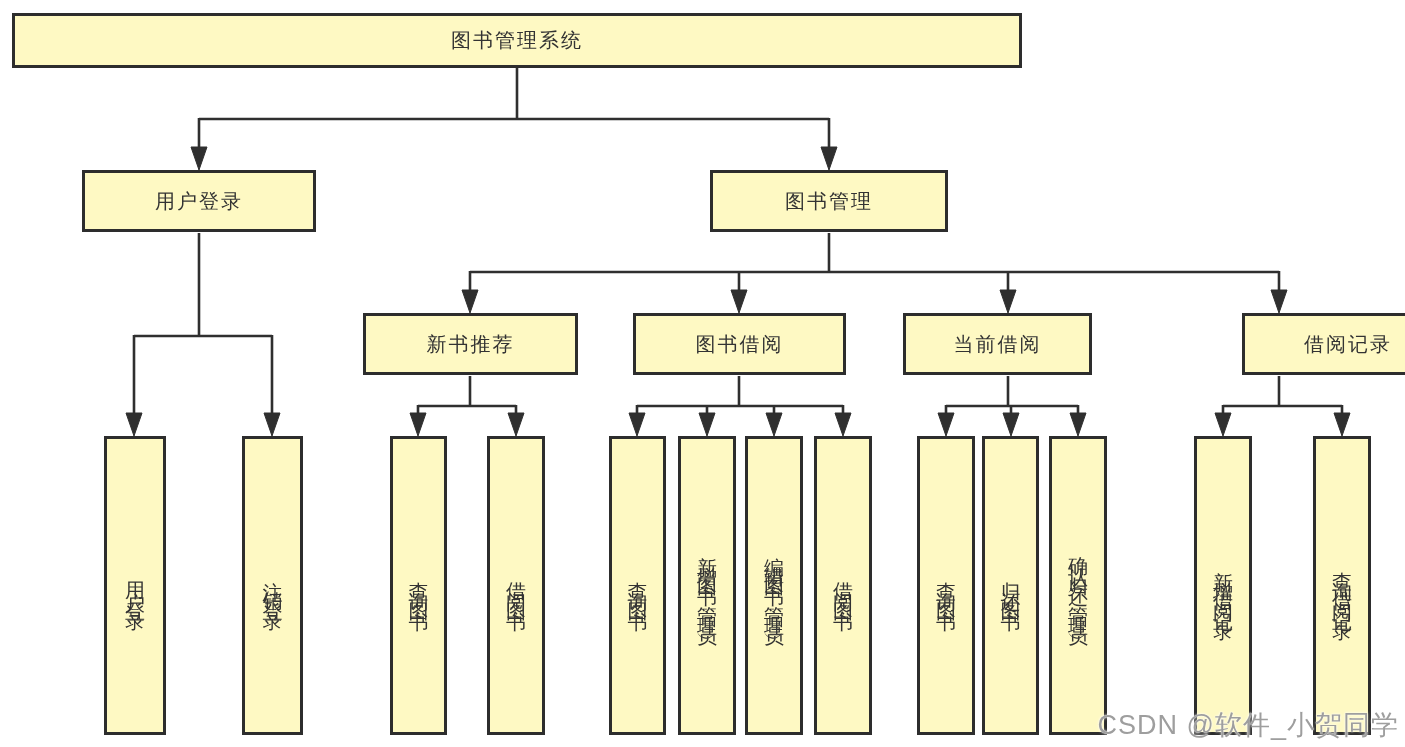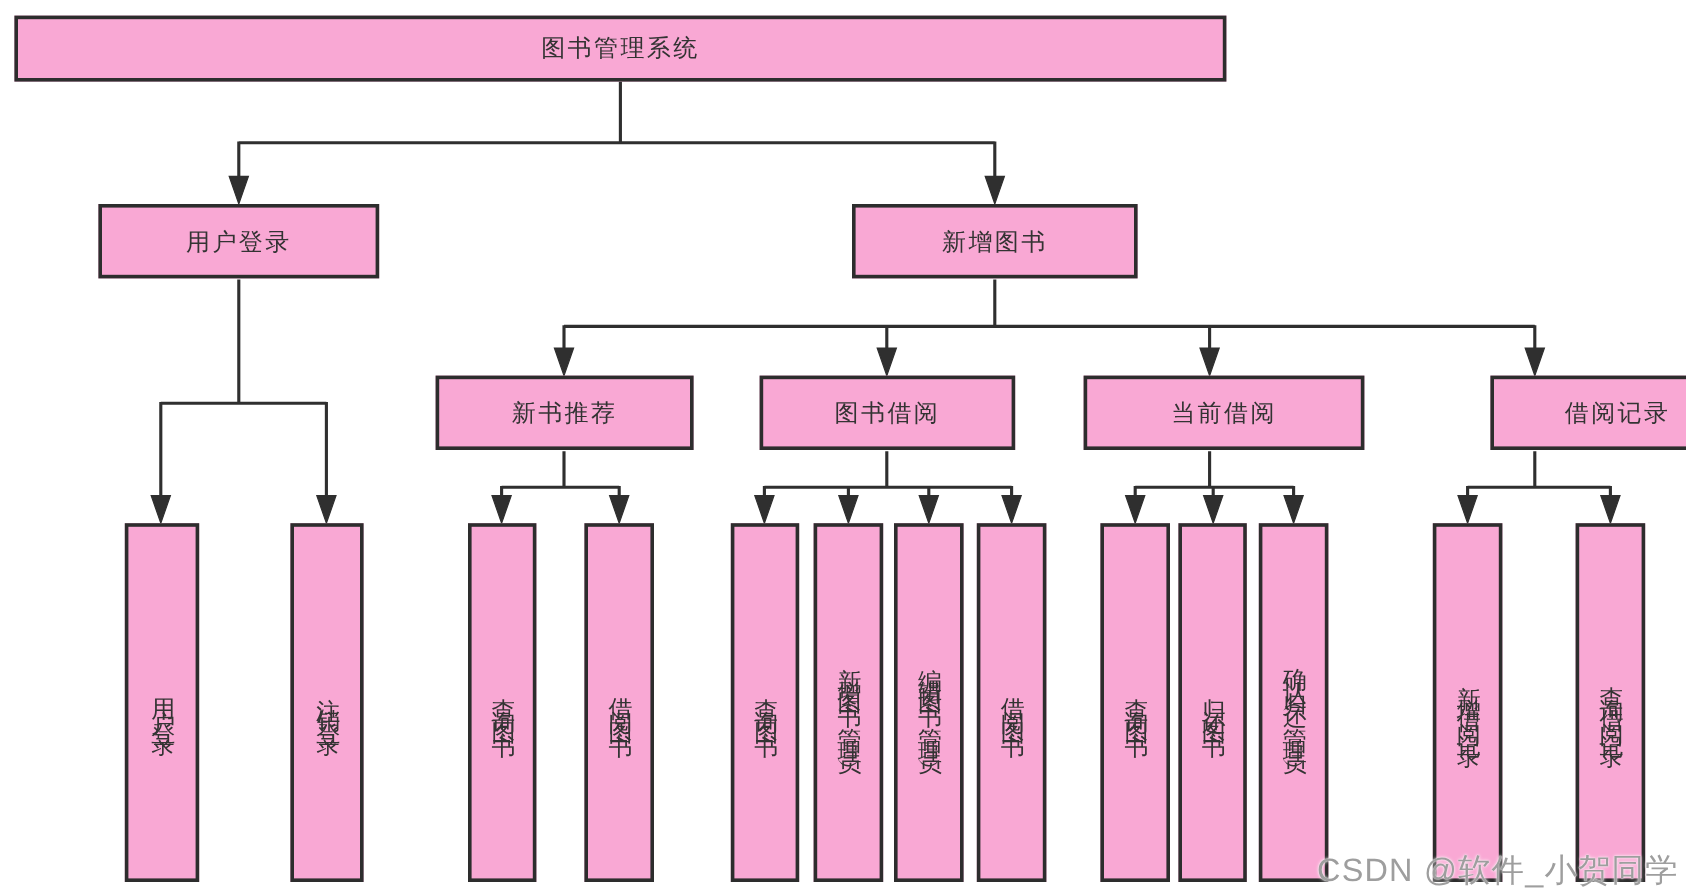--- a/index.html
+++ b/index.html
@@ -20,38 +20,38 @@
     stroke: #2f2f2f;
     stroke-width: 2.6;
     fill: none;
   }
   svg.connectors polygon {
     fill: #2f2f2f;
     stroke: #2f2f2f;
   }
   .node {
     position: absolute;
-    background: #f9a8d4;
+    background: #fef9c3;
     border: 3px solid #2d2d2d;
     box-sizing: border-box;
     display: flex;
     align-items: center;
     justify-content: center;
     color: #333333;
     font-size: 20px;
     letter-spacing: 2px;
     white-space: nowrap;
   }
   .root   { left: 12px;  top: 13px;  width: 1010px; height: 55px; }
   .lvl2, .lvl3 { height: 62px; }
   .n-user-login      { left: 82px;   top: 170px; width: 234px; }
   .n-book-management { left: 710px;  top: 170px; width: 238px; }
   .n-new-books       { left: 363px;  top: 313px; width: 215px; }
   .n-borrow          { left: 633px;  top: 313px; width: 213px; }
-  .n-current         { left: 903px;  top: 313px; width: 234px; }
+  .n-current         { left: 903px;  top: 313px; width: 189px; }
   .n-records         { left: 1242px; top: 313px; width: 212px; }
   .leaf {
     top: 436px;
     height: 299px;
   }
   .leaf span {
     writing-mode: vertical-rl;
     line-height: 1.05;
     letter-spacing: 10px;
     font-size: 20px;
@@ -135,21 +135,21 @@
   </svg>
 
   <div class="node root">
     <span>图书管理系统</span>
   </div>
 
   <div class="node lvl2 n-user-login">
     <span>用户登录</span>
   </div>
   <div class="node lvl2 n-book-management">
-    <span>新增图书</span>
+    <span>图书管理</span>
   </div>
 
   <div class="node lvl3 n-borrow">
     <span>图书借阅</span>
   </div>
   <div class="node lvl3 n-new-books">
     <span>新书推荐</span>
   </div>
   <div class="node lvl3 n-current">
     <span>当前借阅</span>

